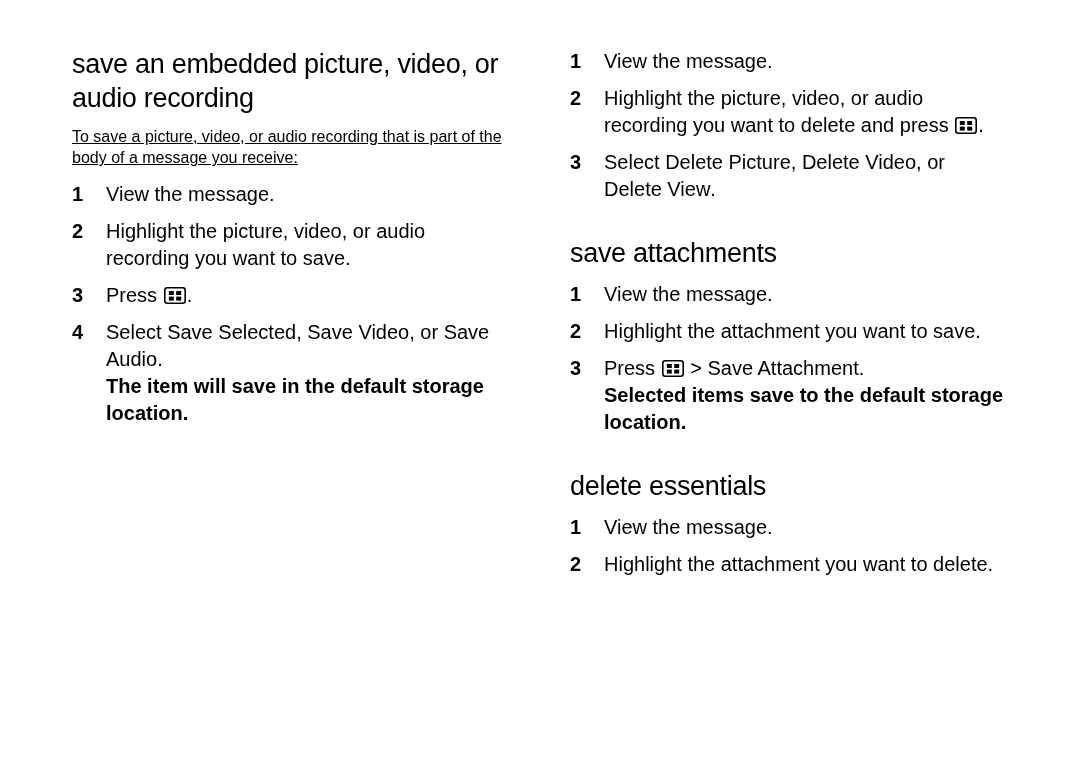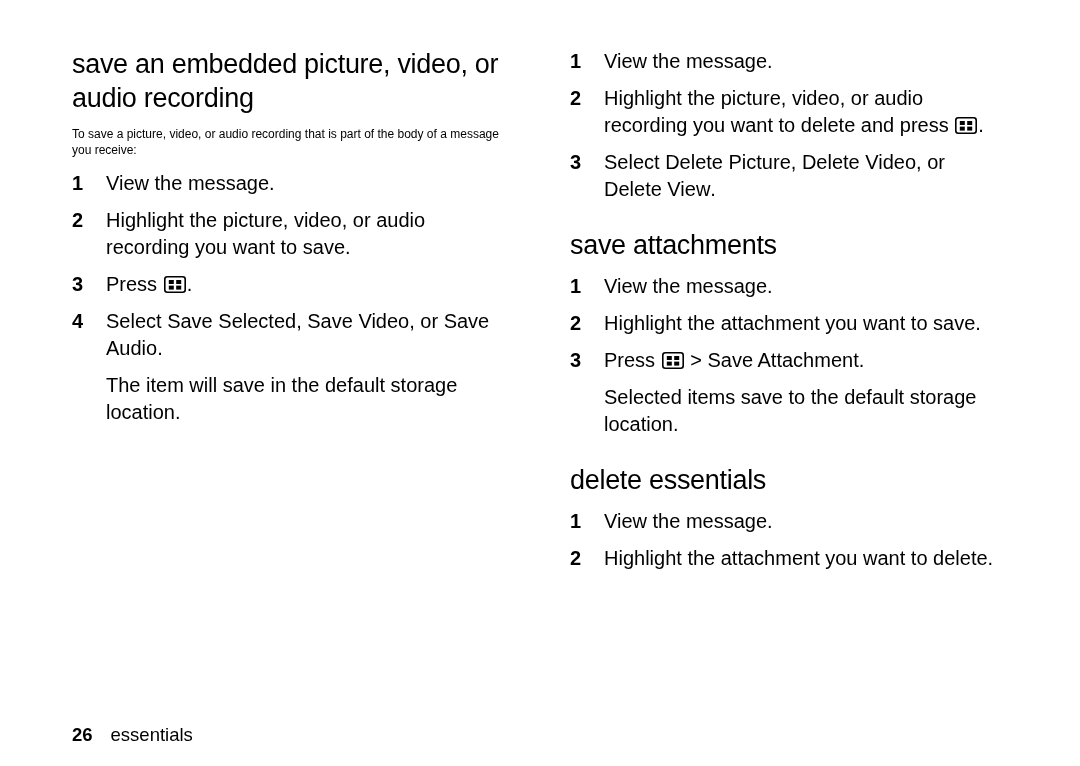--- a/index.html
+++ b/index.html
@@ -26,26 +26,27 @@
     width: 50%;
   }
   h2 {
     font-size: 27px;
     font-weight: 400;
     margin: 0 0 10px 0;
     line-height: 1.25;
     letter-spacing: -0.3px;
   }
   h2.tight {
-    margin-top: 16px;
+    margin-top: 24px;
   }
   p.intro {
-    font-size: 12px;
+    font-size: 16px;
     line-height: 1.35;
     margin: 0 0 12px 0;
+    text-decoration: underline;
   }
   .steps {
     display: table;
     width: 100%;
     font-size: 20px;
     line-height: 1.35;
   }
   .step {
     display: table-row;
   }
@@ -61,21 +62,21 @@
   .body {
     padding-right: 4px;
   }
   .bold {
     font-weight: 400;
     font-family: "Arial Narrow", Arial, Helvetica, sans-serif;
     font-stretch: condensed;
   }
   .sub {
     display: block;
-    margin-top: 10px;
+    font-weight: bold;
   }
   .icon {
     display: inline-block;
     vertical-align: -2px;
     margin: 0 1px;
   }
   .footer {
     padding-top: 20px;
     font-size: 18.5px;
   }
@@ -186,16 +187,13 @@
         </div>
         <div class="step">
           <div class="num">2</div>
           <div class="body">Highlight the attachment you want to delete.</div>
         </div>
       </div>
 
     </div>
   </div>
 
-  <div class="footer">
-    <span class="pg">26</span><span>essentials</span>
-  </div>
 </div>
 
 </body></html>

